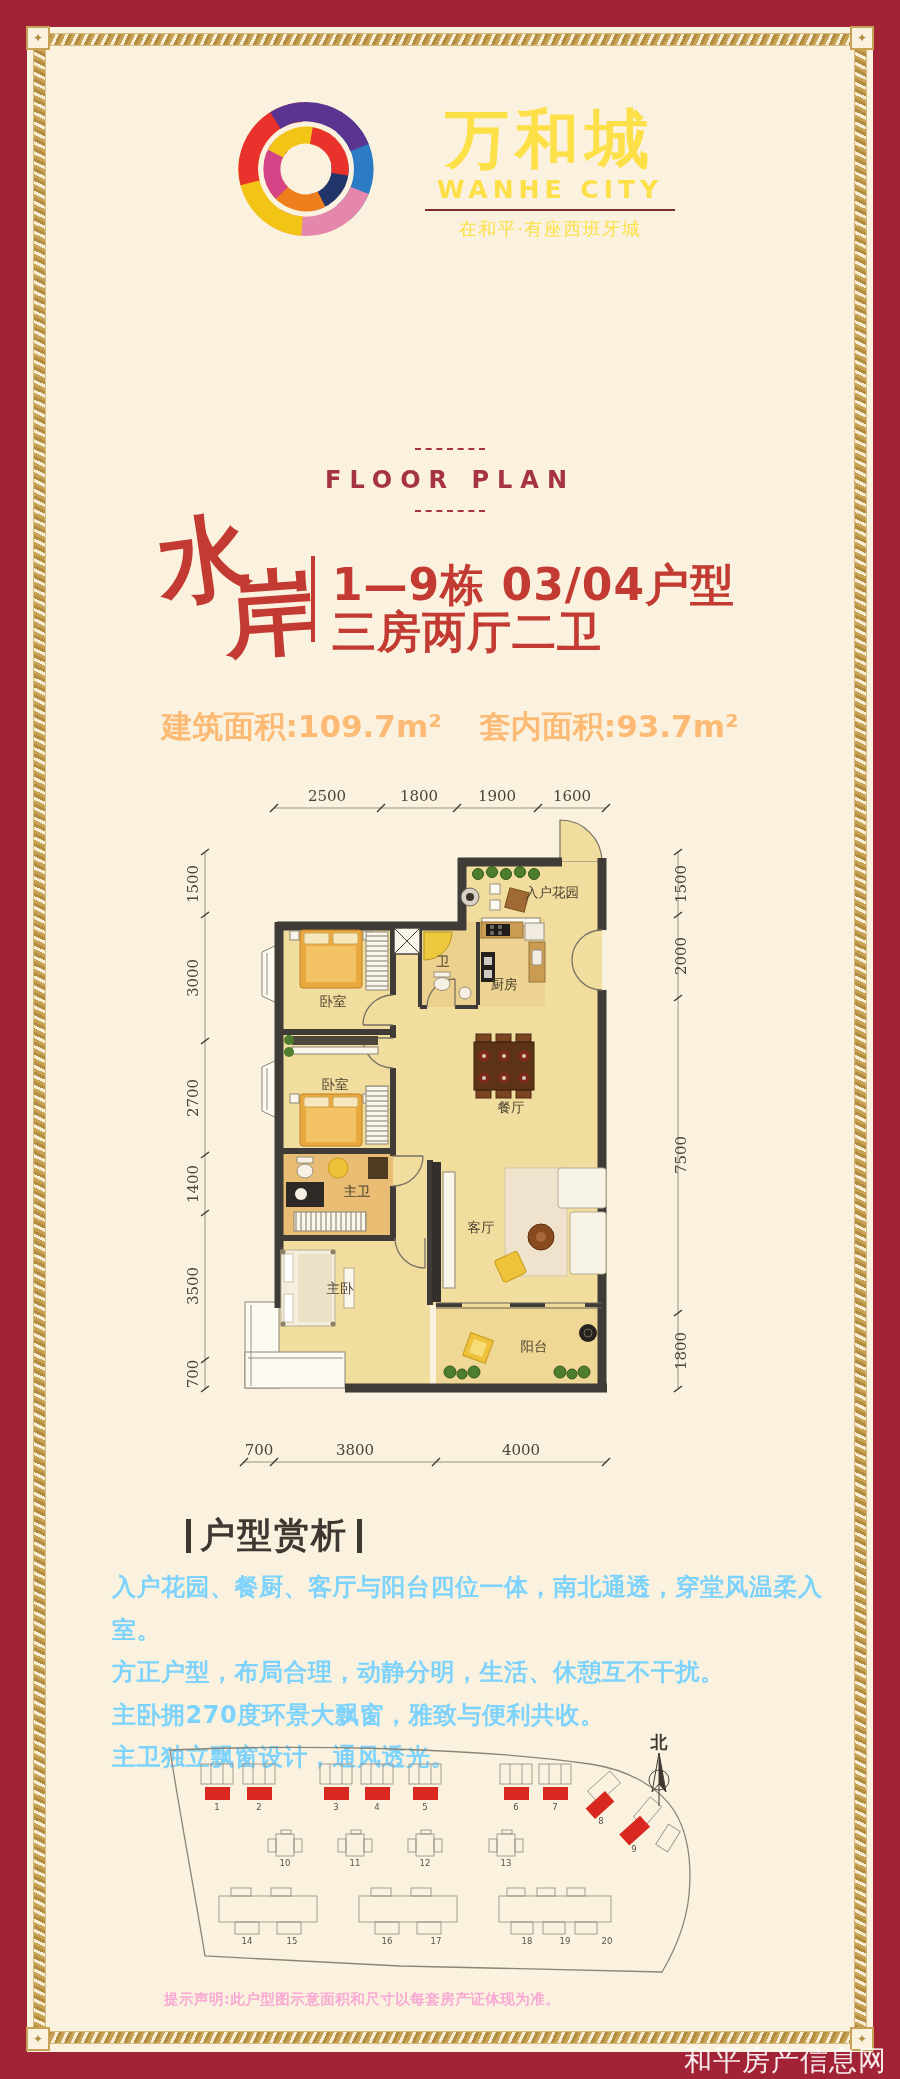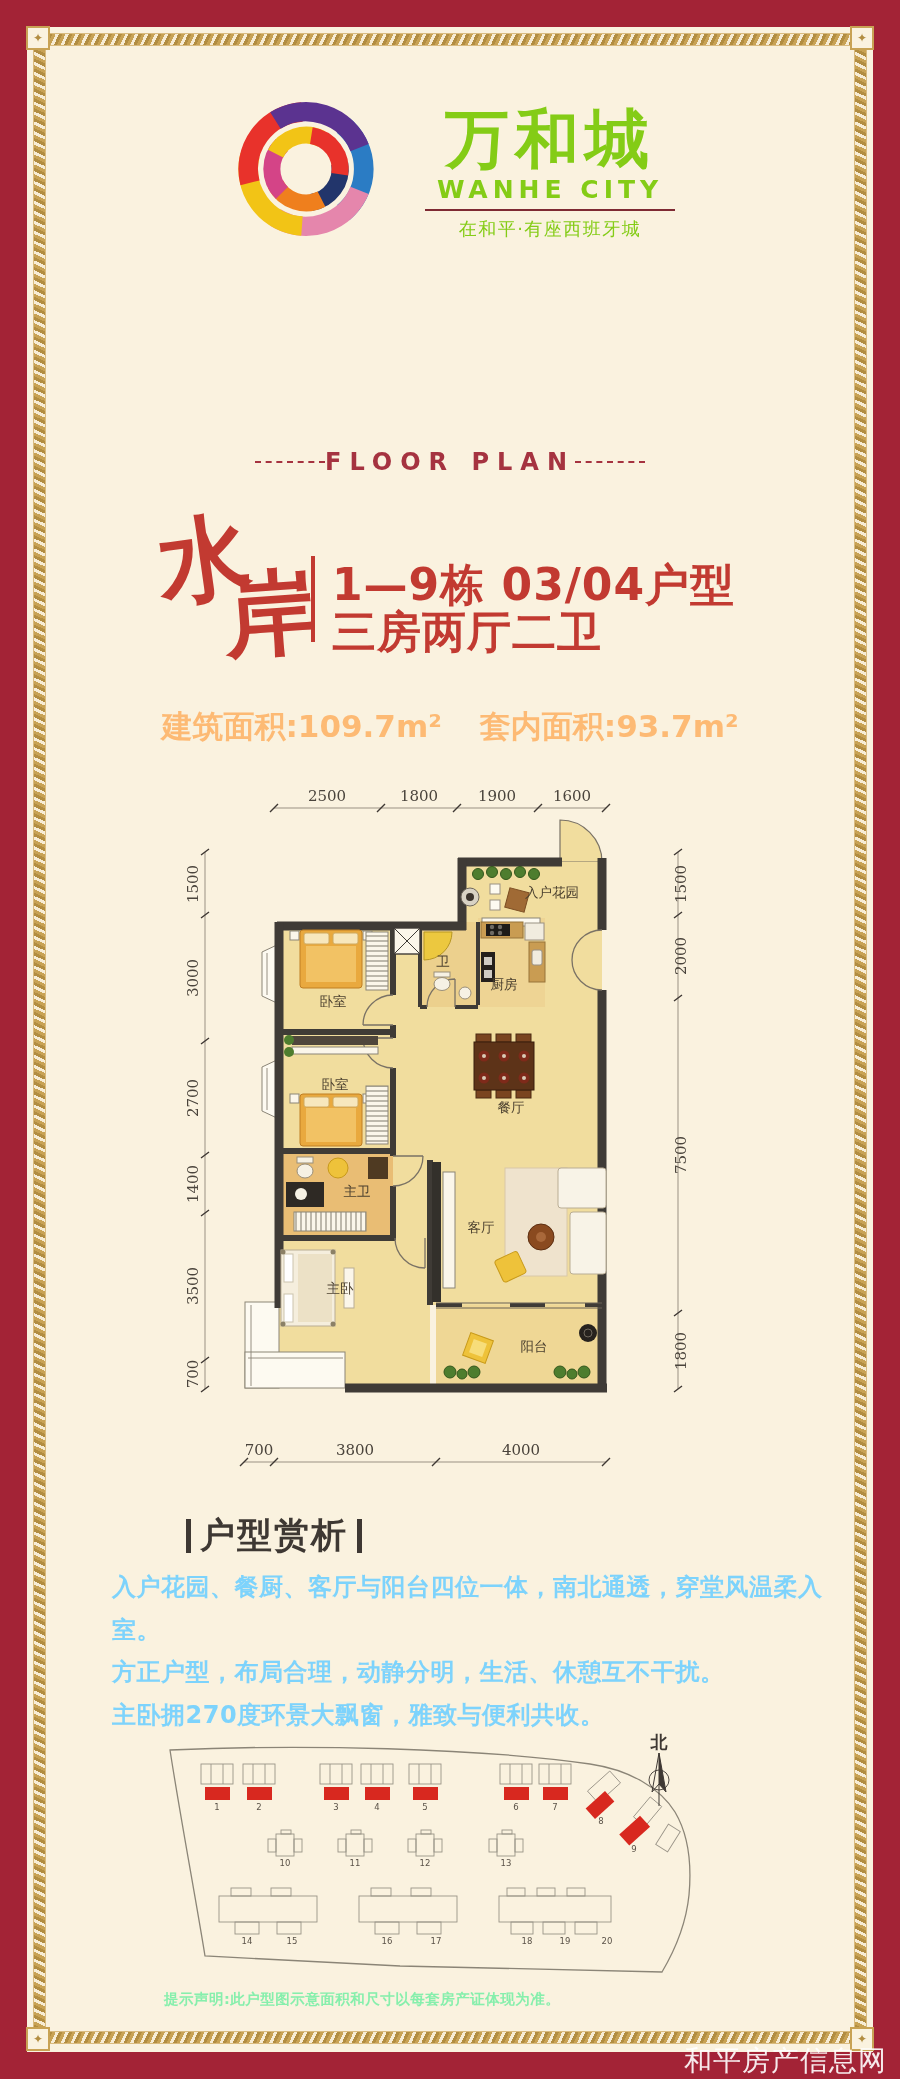--- a/index.html
+++ b/index.html
@@ -11,30 +11,30 @@
   .gf.h{left:33px;right:33px;height:13px;}
   .gf.v{top:33px;bottom:35px;width:13px;background:repeating-linear-gradient(25deg,#c8a254 0 3px,#f7ecd4 3px 6px,#b28d41 6px 9px);}
   .gf.top{top:33px;} .gf.bottom{bottom:35px;}
   .gf.left{left:33px;} .gf.right{right:33px;}
   .gfc{position:absolute;width:20px;height:20px;background:#faf2df;border:2px solid #c8a254;
        color:#b28d41;font-size:12px;line-height:20px;text-align:center;}
   .gfc.tl{left:26px;top:26px;} .gfc.tr{right:26px;top:26px;}
   .gfc.bl{left:26px;bottom:28px;} .gfc.br{right:26px;bottom:28px;}
 
   .logo-icon{position:absolute;left:222px;top:78px;width:168px;height:182px;}
-  .brand{position:absolute;left:425px;top:106px;width:250px;text-align:center;color:#84cc16;}
+  .brand{position:absolute;left:425px;top:106px;width:250px;text-align:center;color:#fde047;}
   .brand-cn{font-size:64px;font-weight:bold;letter-spacing:6px;line-height:1.05;white-space:nowrap;}
   .brand-en{font-size:25px;font-weight:bold;letter-spacing:5px;margin-top:2px;white-space:nowrap;}
   .brand-rule{height:2px;background:#7e2a33;margin-top:5px;}
   .brand-tag{font-size:18px;font-weight:normal;letter-spacing:1.5px;margin-top:6px;white-space:nowrap;}
 
   .title-cn{position:absolute;left:0;right:0;top:308px;text-align:center;color:#a53340;
             font-family:"DejaVu Serif","Liberation Serif",serif;font-weight:bold;
             font-size:100px;letter-spacing:24px;text-indent:24px;line-height:1.1;}
-  .title-en-row{position:absolute;left:0;right:0;top:448px;display:flex;justify-content:center;align-items:center;color:#a53340;}
+  .title-en-row{position:absolute;left:0;right:0;top:448px;display:flex;justify-content:center;align-items:center;gap:16px;color:#a53340;flex-direction:column;}
   .dash{width:70px;border-top:2.5px dashed #a53340;}
   .title-en{font-size:24px;font-weight:bold;letter-spacing:8px;}
 
   .series{position:absolute;color:#c23a31;font-family:"DejaVu Serif","Liberation Serif",serif;font-weight:bold;}
   .series.c1{left:158px;top:498px;font-size:92px;transform:rotate(-8deg);}
   .series.c2{left:224px;top:552px;font-size:92px;transform:rotate(-4deg);}
   .unit-divider{position:absolute;left:311px;top:556px;width:4px;height:86px;background:#c23a31;}
   .unit-line{position:absolute;left:332px;color:#c23a31;font-weight:bold;font-size:44px;letter-spacing:1px;white-space:nowrap;}
   .unit-line.l1{top:556px;} .unit-line.l2{top:603px;}
 
@@ -43,21 +43,21 @@
 
   .fp{position:absolute;left:130px;top:770px;width:660px;height:712px;}
   .sp{position:absolute;left:140px;top:1718px;width:680px;height:272px;}
 
   .an-head{position:absolute;left:146px;top:1512px;display:flex;align-items:center;gap:9px;color:#3e3833;padding-left:40px;}
   .an-bar{width:5px;height:34px;background:#3e3833;}
   .an-title{font-size:35px;font-weight:bold;letter-spacing:2px;}
   .an-body{position:absolute;left:112px;top:1566px;width:716px;color:#7dd3fc;}
   .an-body p{margin:0;font-size:24px;line-height:42.5px;font-weight:600;letter-spacing:0.5px;}
 
-  .disclaimer{position:absolute;left:164px;top:1990px;font-size:14.5px;font-weight:bold;color:#86efac;letter-spacing:0.5px;}
+  .disclaimer{position:absolute;left:164px;top:1990px;font-size:14.5px;font-weight:bold;color:#f9a8d4;letter-spacing:0.5px;}
   .watermark{position:absolute;left:684px;top:2042px;font-size:28px;color:rgba(255,255,255,0.9);letter-spacing:1px;white-space:nowrap;}
 
   svg text{font-family:"DejaVu Serif","Liberation Serif",serif;}
   svg text.rm{font-size:13.5px;fill:#4a3f2e;}
   svg text.dim{font-size:15px;fill:#4a443c;}
   svg text.bn{font-size:8.5px;fill:#5a5248;font-family:"DejaVu Sans",sans-serif;}
 </style>
 </head>
 <body>
 
@@ -379,20 +379,21 @@
 
   <div class="an-head">
     <div class="an-bar"></div>
     <div class="an-title">户型赏析</div>
     <div class="an-bar"></div>
   </div>
   <div class="an-body">
     <p>入户花园、餐厨、客厅与阳台四位一体，南北通透，穿堂风温柔入室。</p>
     <p>方正户型，布局合理，动静分明，生活、休憩互不干扰。</p>
     <p>主卧拥270度环景大飘窗，雅致与便利共收。</p>
+    <p>主卫独立飘窗设计，通风透光。</p>
   </div>
 
   <svg class="sp" viewBox="140 1718 680 272">
     <path d="M170,1750 C300,1744 480,1748 590,1764 C630,1770 660,1788 675,1812 C688,1834 692,1862 689,1895 C686,1925 675,1950 662,1972 L400,1966 L205,1956 C196,1900 180,1815 170,1750 Z" fill="none" stroke="#8b8577" stroke-width="1.3"></path>
 
     <g fill="none" stroke="#9a9488" stroke-width="0.9">
       <rect x="201" y="1764" width="32" height="20"></rect>
         <path d="M211,1764V1784 M223,1764V1784"></path>
       <rect x="243" y="1764" width="32" height="20"></rect>
         <path d="M253,1764V1784 M265,1764V1784"></path>

